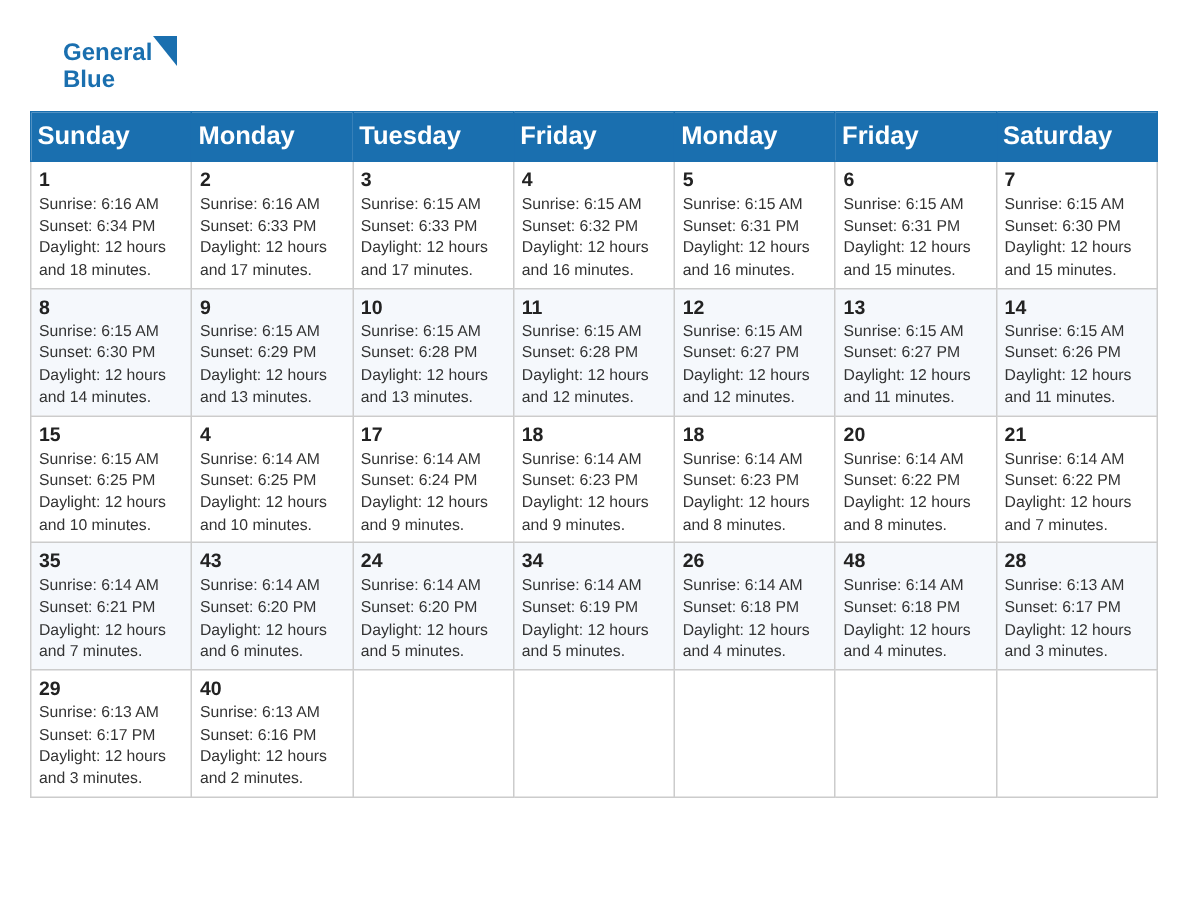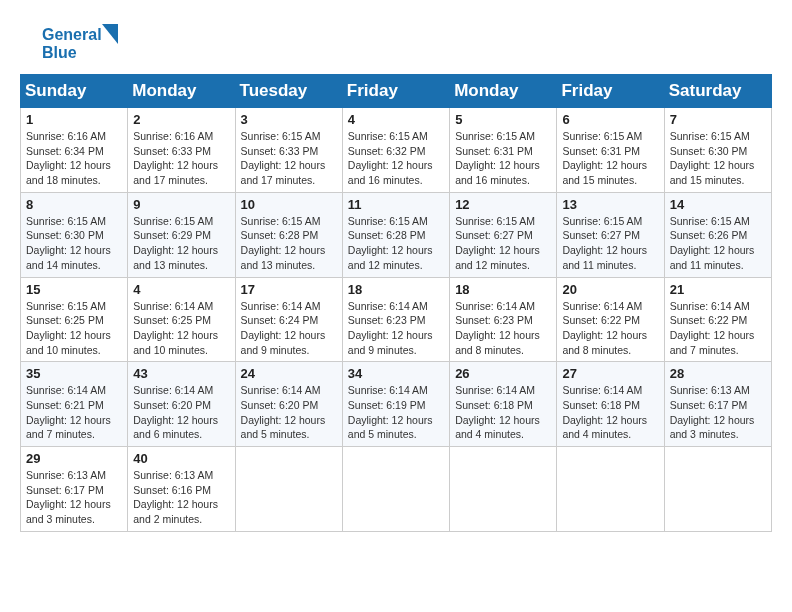--- a/index.html
+++ b/index.html
@@ -287,21 +287,21 @@
 and 5 minutes.</div>
         </td>
         <td>
           <span class="day-num">26</span>
           <div class="day-info" style="white-space: pre-line;">Sunrise: 6:14 AM
 Sunset: 6:18 PM
 Daylight: 12 hours
 and 4 minutes.</div>
         </td>
         <td>
-          <span class="day-num">27</span>
+          <span class="day-num">48</span>
           <div class="day-info" style="white-space: pre-line;">Sunrise: 6:14 AM
 Sunset: 6:18 PM
 Daylight: 12 hours
 and 4 minutes.</div>
         </td>
         <td>
           <span class="day-num">28</span>
           <div class="day-info" style="white-space: pre-line;">Sunrise: 6:13 AM
 Sunset: 6:17 PM
 Daylight: 12 hours

